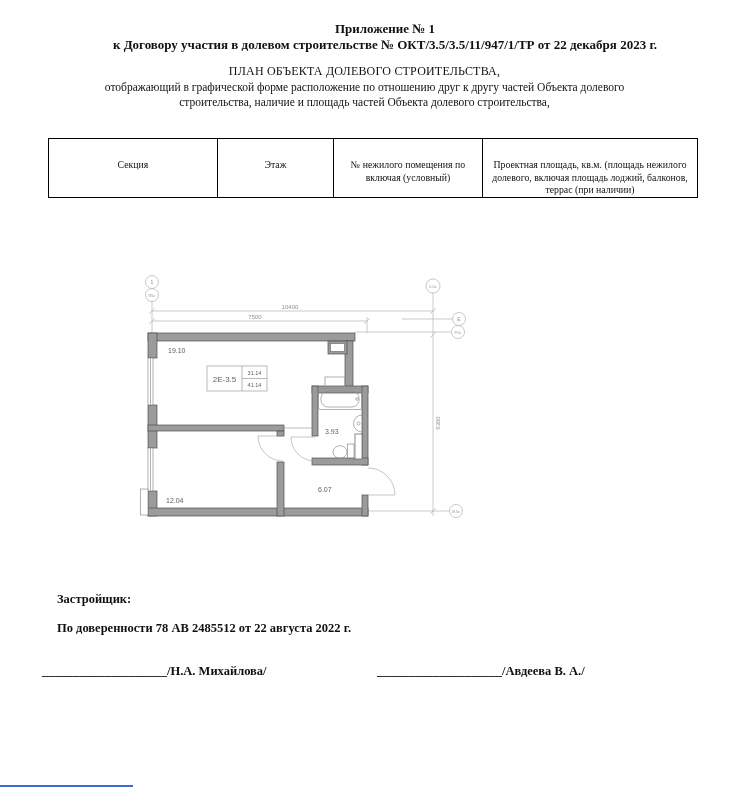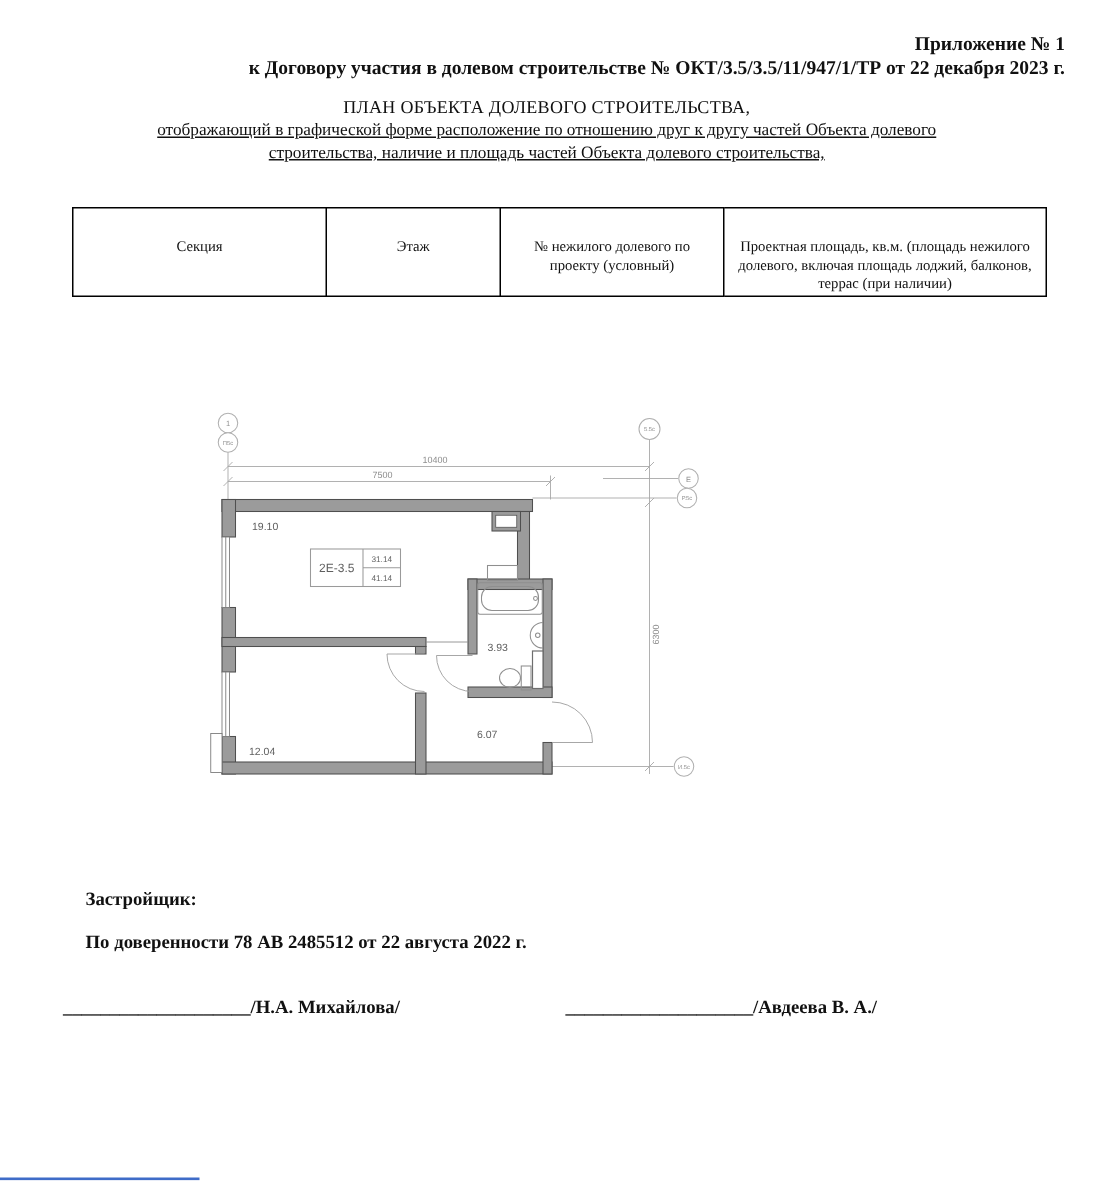--- a/index.html
+++ b/index.html
@@ -1,24 +1,24 @@
 <!DOCTYPE html>
 <html><head>
 <meta charset="utf-8">
 <style>
   html,body{margin:0;padding:0;background:#ffffff;}
   #page{position:relative;width:729px;height:787px;background:#ffffff;overflow:hidden;
         font-family:"Liberation Serif", serif;color:#111;}
   
-  .hdr{position:absolute;right:19px;left:60px;text-align:right;font-weight:bold;font-size:13px;line-height:1.2;}
+  .hdr{position:absolute;right:19px;left:60px;text-align:center;font-weight:bold;font-size:13px;line-height:1.2;}
   #appendix{top:21px;}
   #contract{top:37px;}
   .hdr,.ttl{white-space:normal;}
   #plan-title{position:absolute;top:64px;left:0;width:729px;text-align:center;font-size:12px;letter-spacing:.2px;}
-  #plan-subtitle{position:absolute;top:80px;left:69px;width:591px;text-align:center;font-size:11.5px;line-height:1.28;text-decoration:underline;}
+  #plan-subtitle{position:absolute;top:80px;left:69px;width:591px;text-align:center;font-size:11.5px;line-height:1.28;}
   
   #spec-table{position:absolute;left:48px;top:138px;border-collapse:collapse;table-layout:fixed;width:649px;}
   #spec-table td,#spec-table th{border:1.2px solid #000;vertical-align:top;text-align:center;
       font-weight:normal;padding:20px 6px 0 6px;}
   #spec-table th{font-size:9.8px;line-height:1.3;height:34px;}
   #spec-table td{font-size:10.5px;height:43px;}
   
   #plan-wrap{position:absolute;left:140px;top:273px;width:330px;height:255px;}
   #plan-wrap svg{display:block;width:330px;height:255px;}
   .pl-txt{font-family:"Liberation Sans", sans-serif;fill:#5f5f5f;}
@@ -49,21 +49,21 @@
     <colgroup>
       <col style="width:169px">
         <col style="width:116px">
         <col style="width:149px">
         <col style="width:215px">
     </colgroup>
     <tbody>
         <tr>
       <th>Секция</th>
       <th>Этаж</th>
-      <th>№ нежилого долевого по проекту (условный)</th>
+      <th>№ нежилого помещения по включая (условный)</th>
       <th>Проектная площадь, кв.м. (площадь нежилого долевого, включая площадь лоджий, балконов, террас (при наличии)</th>
     </tr>
   </tbody>
     </table>
 
   <div id="plan-wrap">
     <svg viewBox="0 0 330 255" xmlns="http://www.w3.org/2000/svg">
 
       <g stroke="#a8a8a8" stroke-width="0.6" fill="none">
         <path d="M12,15 L12,60"></path>

